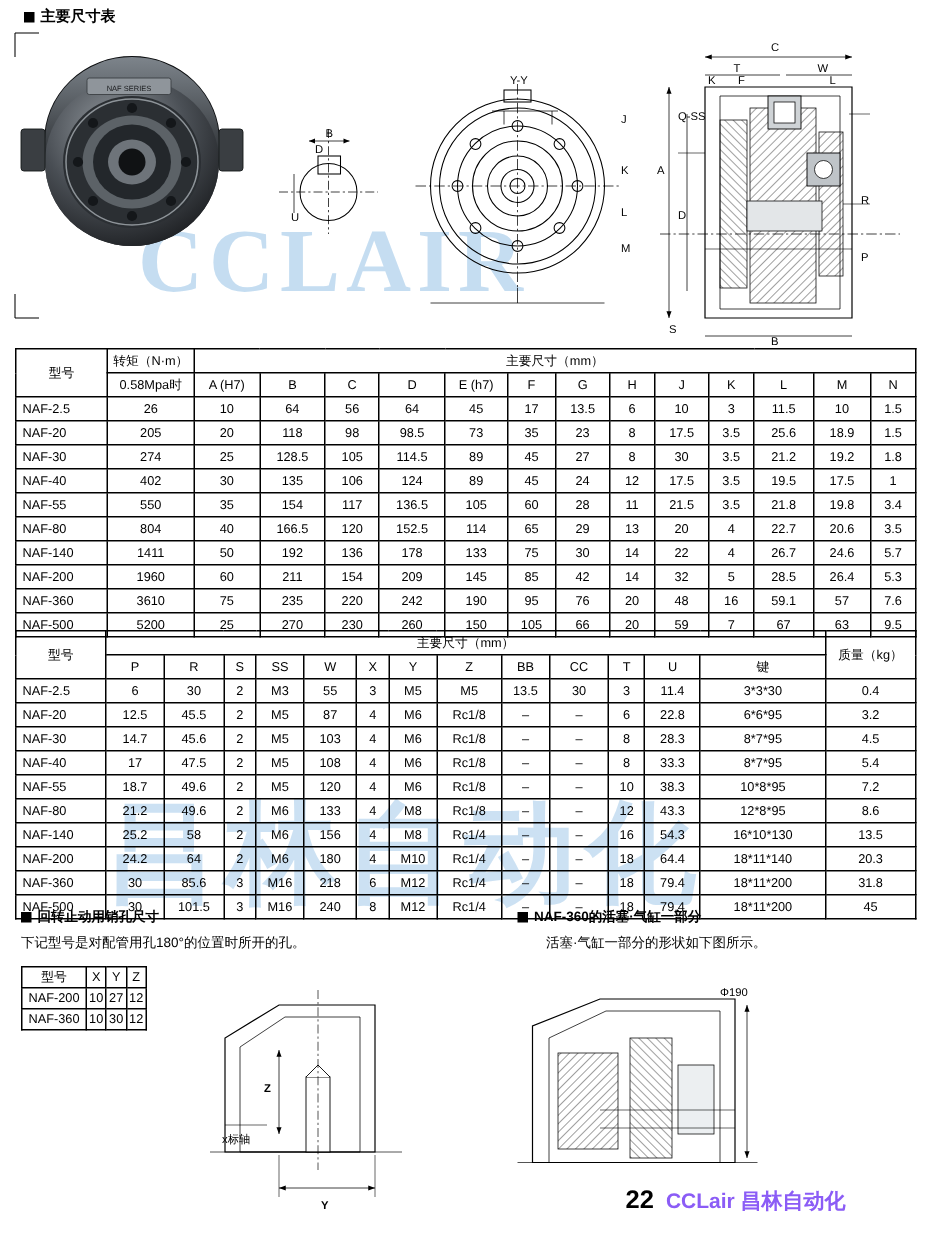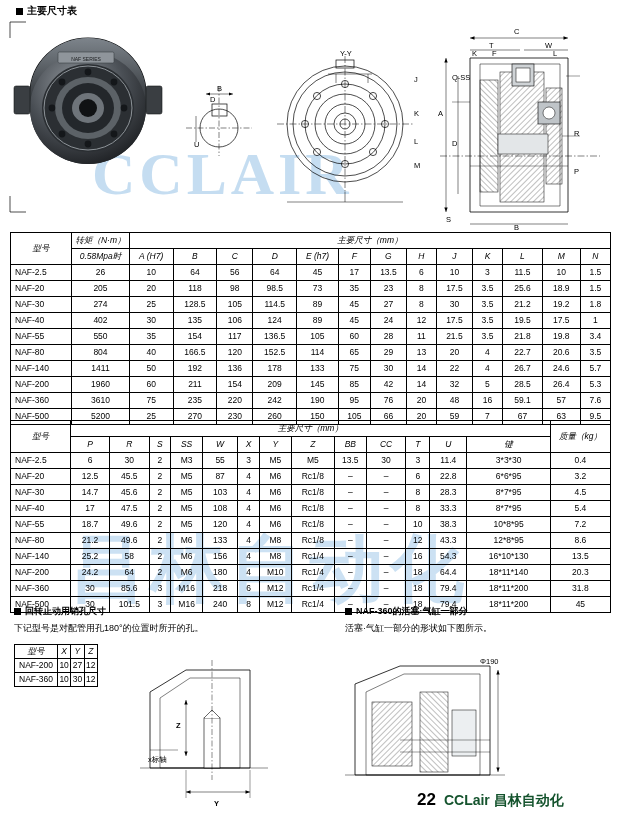--- a/index.html
+++ b/index.html
@@ -41,38 +41,38 @@
   
   table{border-collapse:collapse;font-size:8.5px;}
   .tbl td,.tbl th{
     border:1px solid #000;
     text-align:center;
     padding:0;
     height:15px;
     line-height:15px;
     font-weight:normal;
   }
-  .tbl th{font-weight:normal;font-style:italic;}
+  .tbl th{font-weight:normal;}
   .tbl .lft{text-align:left;padding-left:4px;}
   #table1{position:absolute;left:10px;top:232px;width:601px;}
   #table2{position:absolute;left:10px;top:420px;width:601px;}
   #table3{position:absolute;left:14px;top:644px;width:84px;}
   #table3 td,#table3 th{height:13px;line-height:13px;font-size:8.5px;}
 
   .sub-head{position:absolute;font-size:9px;font-weight:bold;}
   .note{position:absolute;font-size:9px;}
 
   .bottom-area{position:absolute;left:0;top:640px;width:621px;height:175px;}
 
   .footer{
     position:absolute;left:417px;top:790px;
     font-size:14px;font-weight:bold;
   }
   .footer .pg{font-size:17px;margin-right:8px;}
-  .footer .cc{color:#14532d;text-align:right;}
+  .footer .cc{color:#8b5cf6;text-align:right;}
   .lbl{font-size:7.5px;}
 </style>
 </head>
 <body>
 
 <div class="page">
 
   <div class="sec-head" style="left:16px;top:4px;">
     <span class="sq"></span><span>主要尺寸表</span>
   </div>
@@ -632,21 +632,21 @@
   </table>
 
   <div class="sub-head" style="left:14px;top:605px;">
     <span class="sq"></span><span>回转止动用销孔尺寸</span>
   </div>
   <div class="note" style="left:14px;top:622px;">下记型号是对配管用孔180°的位置时所开的孔。</div>
 
   <div class="sub-head" style="left:345px;top:605px;">
     <span class="sq"></span><span>NAF-360的活塞·气缸一部分</span>
   </div>
-  <div class="note" style="left:345px;top:622px;">活塞·气缸一部分的形状如下图所示。</div>
+  <div class="note" style="left:364px;top:622px;">活塞·气缸一部分的形状如下图所示。</div>
 
   <table class="tbl" id="table3">
     <thead>
       <tr>
         <th style="width:46px;">型号</th>
         <th style="width:13px;">X</th>
         <th style="width:13px;">Y</th>
         <th style="width:13px;">Z</th>
       </tr>
     </thead>

